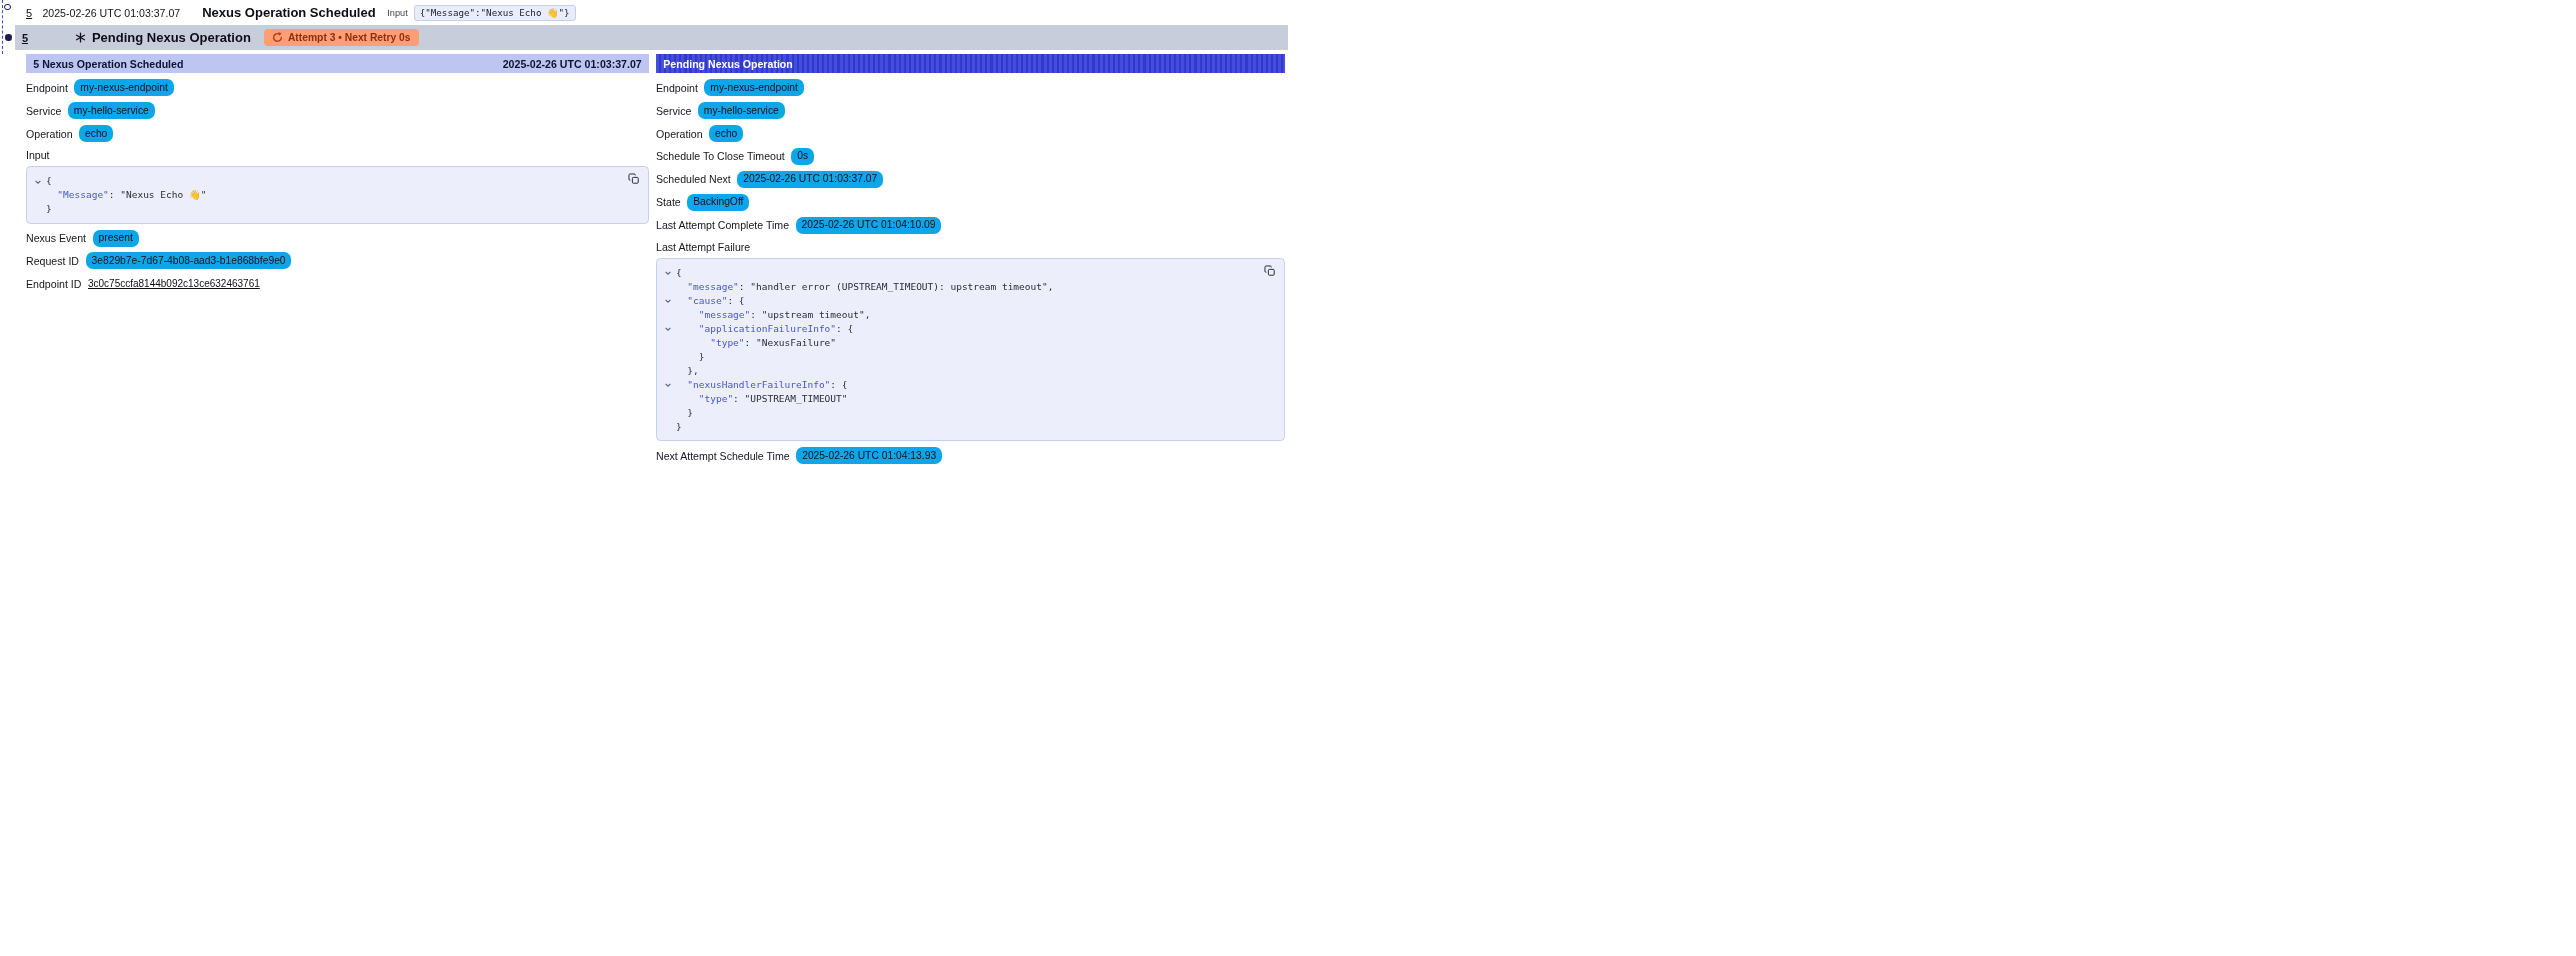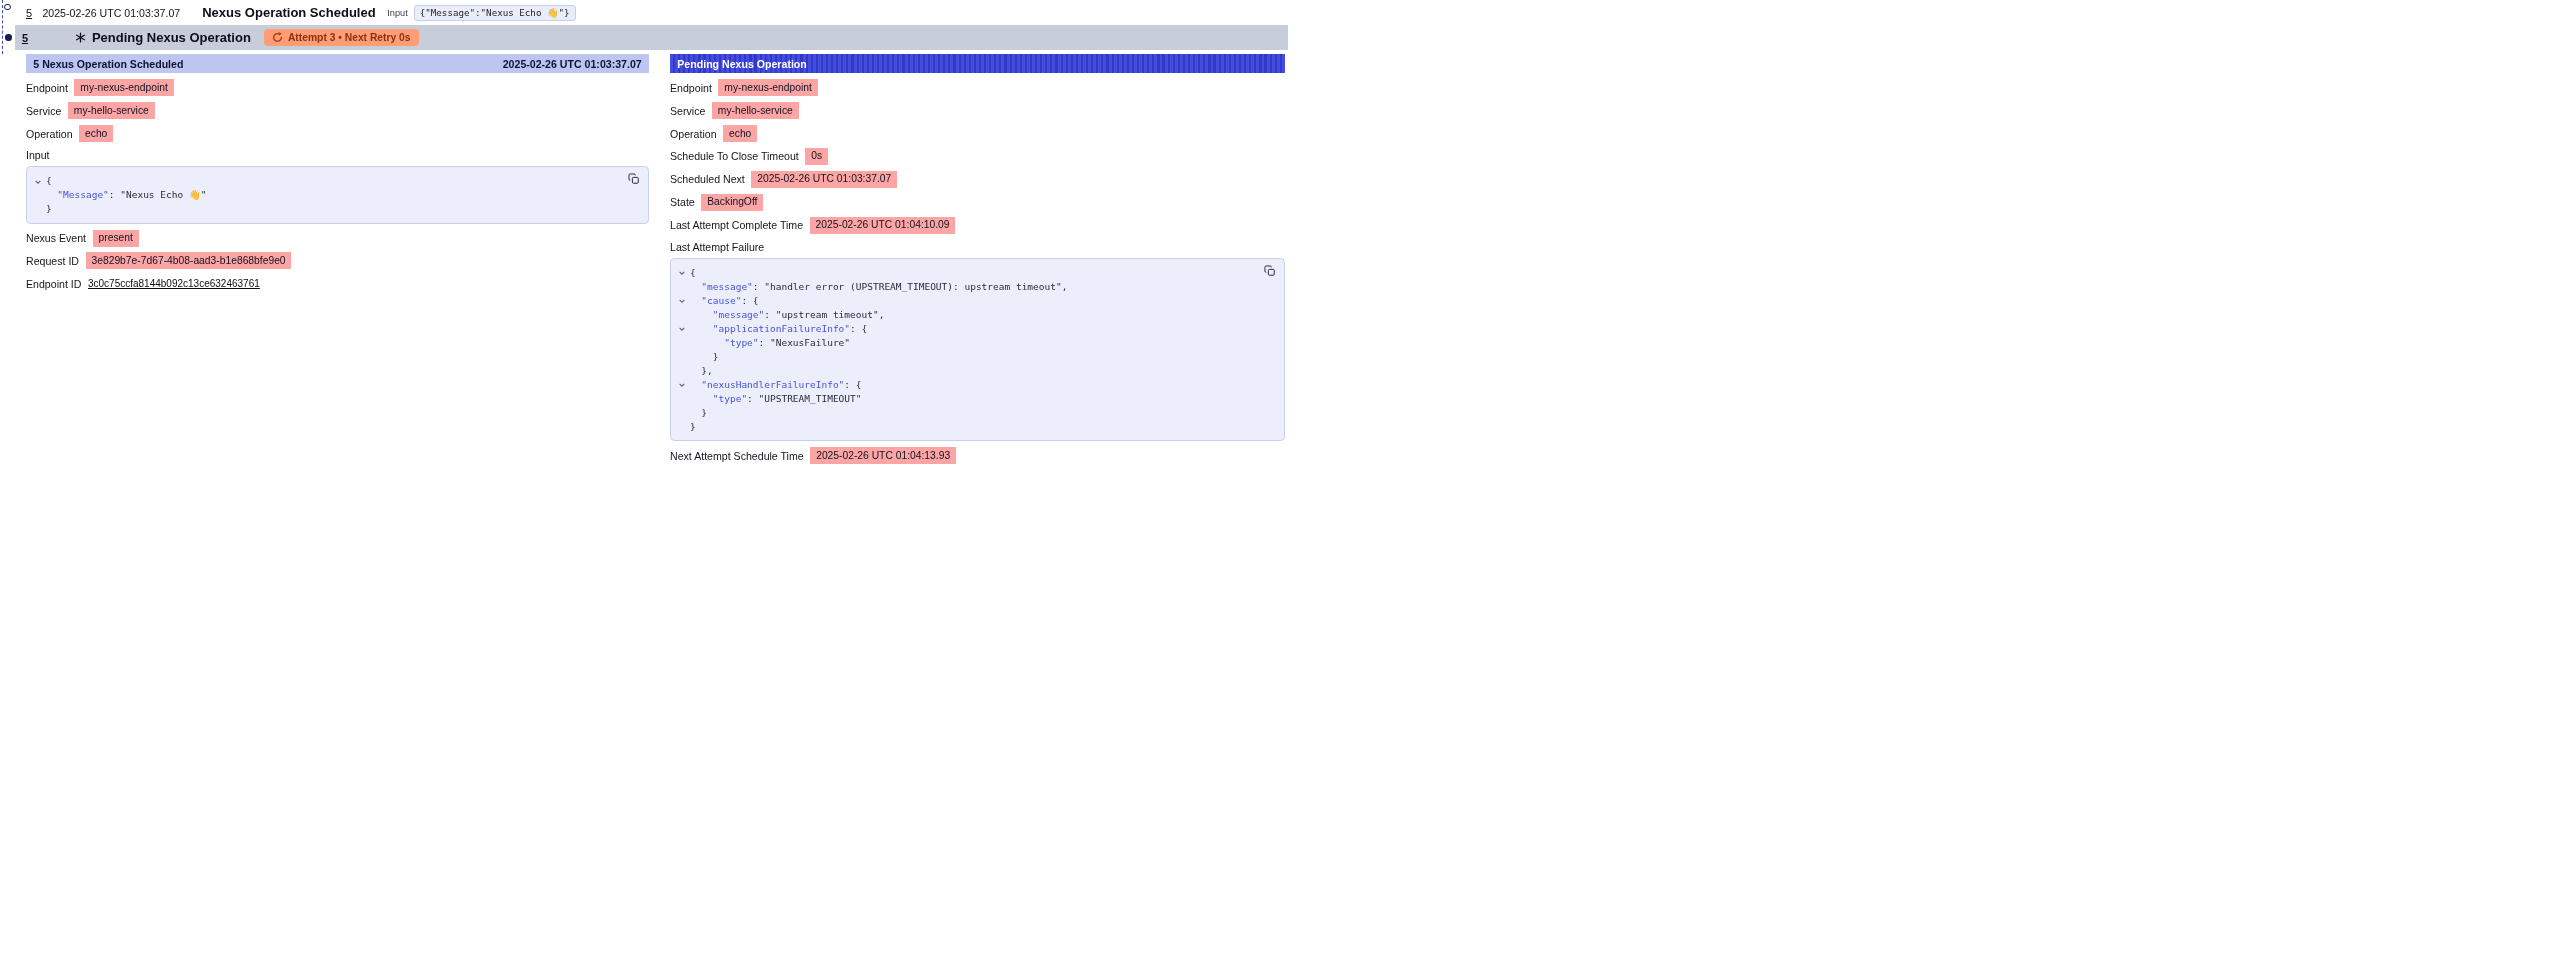--- a/index.html
+++ b/index.html
@@ -29,34 +29,34 @@
   }
   .asterisk { margin-left:47px; display:flex; align-items:center; }
   .row2 .event-title { margin-left:5.9px; }
   .attempt-badge {
     margin-left:13px; display:flex; align-items:center; gap:5.1px;
     background:#FF9D74; color:#8C2F10; font-weight:700; font-size:10.3px;
     border-radius:4px; padding:2.2px 8px; height:17.6px;
   }
 
   
-  .panels { display:flex; gap:21px; padding-left:26px; padding-right:2.9px; margin-top:4.4px; align-items:flex-start; }
+  .panels { display:flex; gap:7px; padding-left:26px; padding-right:2.9px; margin-top:4.4px; align-items:flex-start; }
   .panel-left  { width:623px; }
   .panel-right { flex:1; }
   .panel-header {
     height:19px; display:flex; align-items:center; justify-content:space-between;
     padding:0 7.3px; font-weight:700; font-size:10.6px; color:#0F1330; background:#BDC6F0;
   }
   .panel-header.striped {
     background:repeating-linear-gradient(90deg,#454CE0 0px,#454CE0 2.9px,#3238C8 2.9px,#3238C8 5.1px);
     color:#ffffff;
   }
   .field-row { display:flex; align-items:center; margin:5.9px 0; min-height:17px; font-size:10.6px; }
   .field-label { color:#15151f; margin-right:6.6px; white-space:nowrap; }
-  .chip { background:#fca5a5; border-radius:0; padding:1.5px 5.9px; font-size:10.3px; line-height:14px; color:#121220; white-space:nowrap; }
+  .chip { background:#0ea5e9; border-radius:7px; padding:1.5px 5.9px; font-size:10.3px; line-height:14px; color:#121220; white-space:nowrap; }
   .section-label { font-size:10.6px; margin:7.3px 0 5.1px 0; color:#15151f; }
   .link-value { color:#0e0e1a; text-decoration:underline; font-size:10px; cursor:pointer; }
 
   
   .code-block {
     position:relative; background:#ECEFFB; border:0.7px solid #C6CFF0; border-radius:4.4px;
     padding:6.6px 26px 6.6px 2.9px; font-family:"DejaVu Sans Mono", monospace;
     font-size:9.5px; line-height:14px; color:#2b2b38;
   }
   .code-line { display:flex; }

